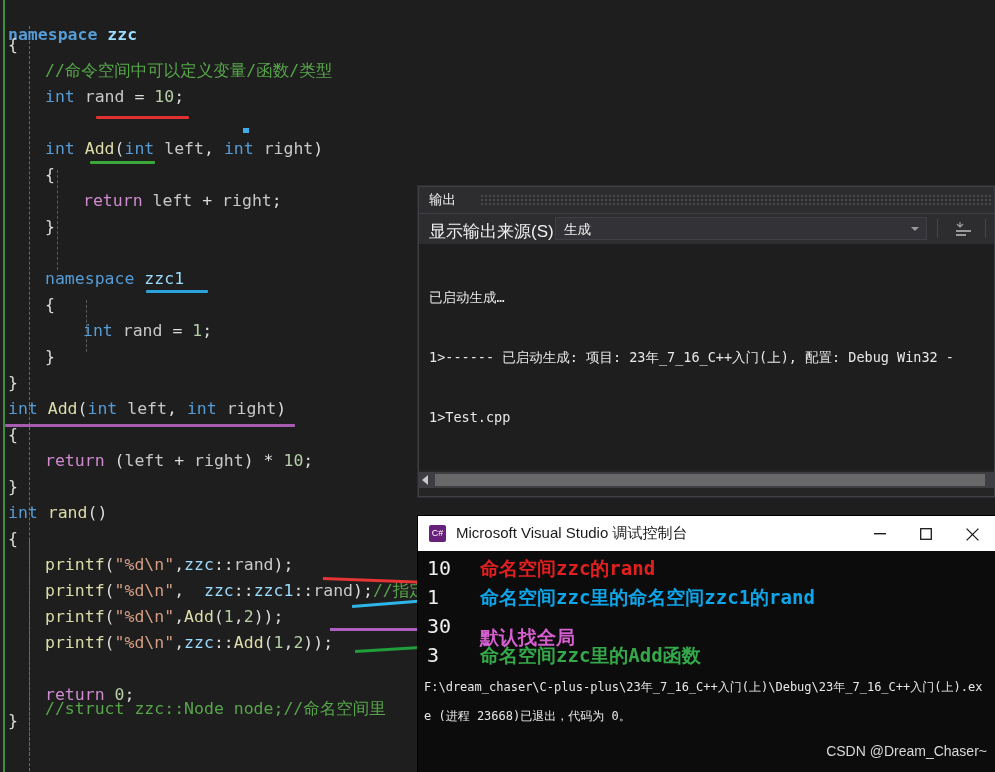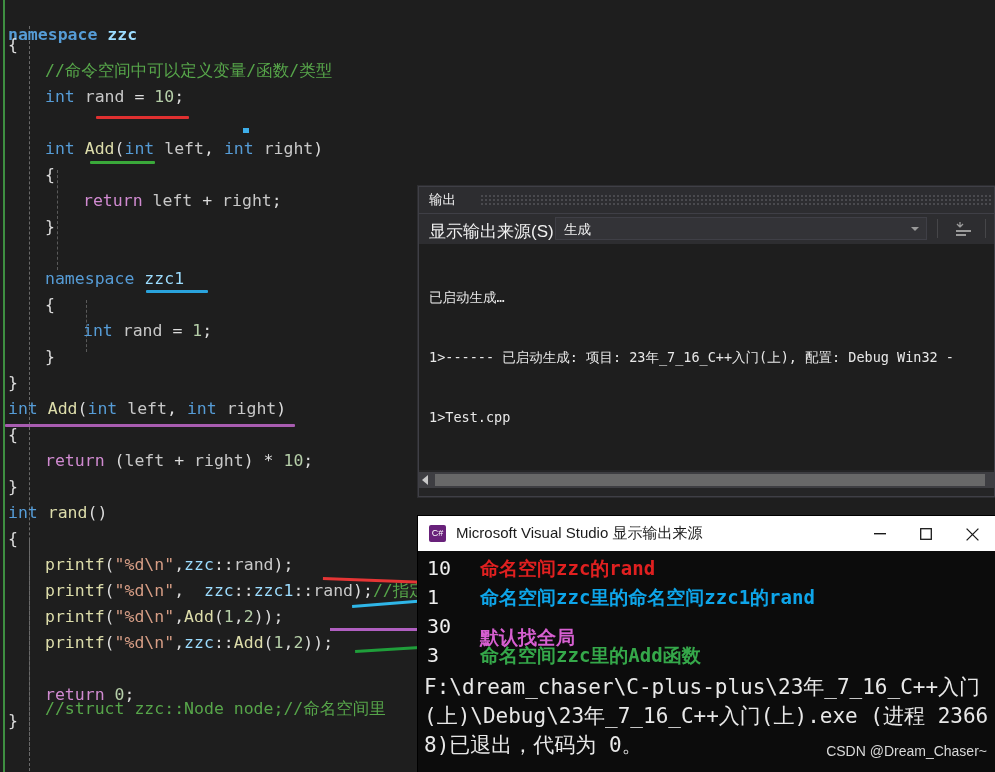--- a/index.html
+++ b/index.html
@@ -277,21 +277,21 @@
     left: 62px;
     font-size: 19px;
     font-family: "DejaVu Sans Mono", "Liberation Mono", monospace;
     font-weight: bold;
   }
   #exit-msg {
     position: absolute;
     left: 6px; top: 122px;
     width: 565px;
     font-family: "DejaVu Sans Mono", "Liberation Mono", monospace;
-    font-size: 21px;
+    font-size: 12px;
     line-height: 29px;
     color: #e8e8e8;
     white-space: pre-wrap;
     word-break: break-all;
   }
   #watermark {
     position: absolute;
     right: 8px; bottom: 6px;
     font-family: "Liberation Sans", sans-serif;
     font-size: 14px;
@@ -386,21 +386,21 @@
 
     <div id="output-hscroll">
       <div id="hscroll-left-arrow"></div>
       <div id="hscroll-thumb"></div>
     </div>
   </div>
 
   <div id="console-window">
     <div id="console-titlebar">
       <div id="console-icon">C#</div>
-      <div id="console-title">Microsoft Visual Studio 显示输出来源</div>
+      <div id="console-title">Microsoft Visual Studio 调试控制台</div>
       <div class="win-btn" id="btn-min">
         <svg width="12" height="12" viewBox="0 0 12 12">
             <rect x="0" y="5" width="12" height="1.4" fill="#1a1a1a"></rect>
           </svg>
       </div>
       <div class="win-btn" id="btn-max">
         <svg width="12" height="12" viewBox="0 0 12 12">
             <rect x="0.7" y="0.7" width="10.6" height="10.6" fill="none" stroke="#1a1a1a" stroke-width="1.3"></rect>
           </svg>
       </div>

